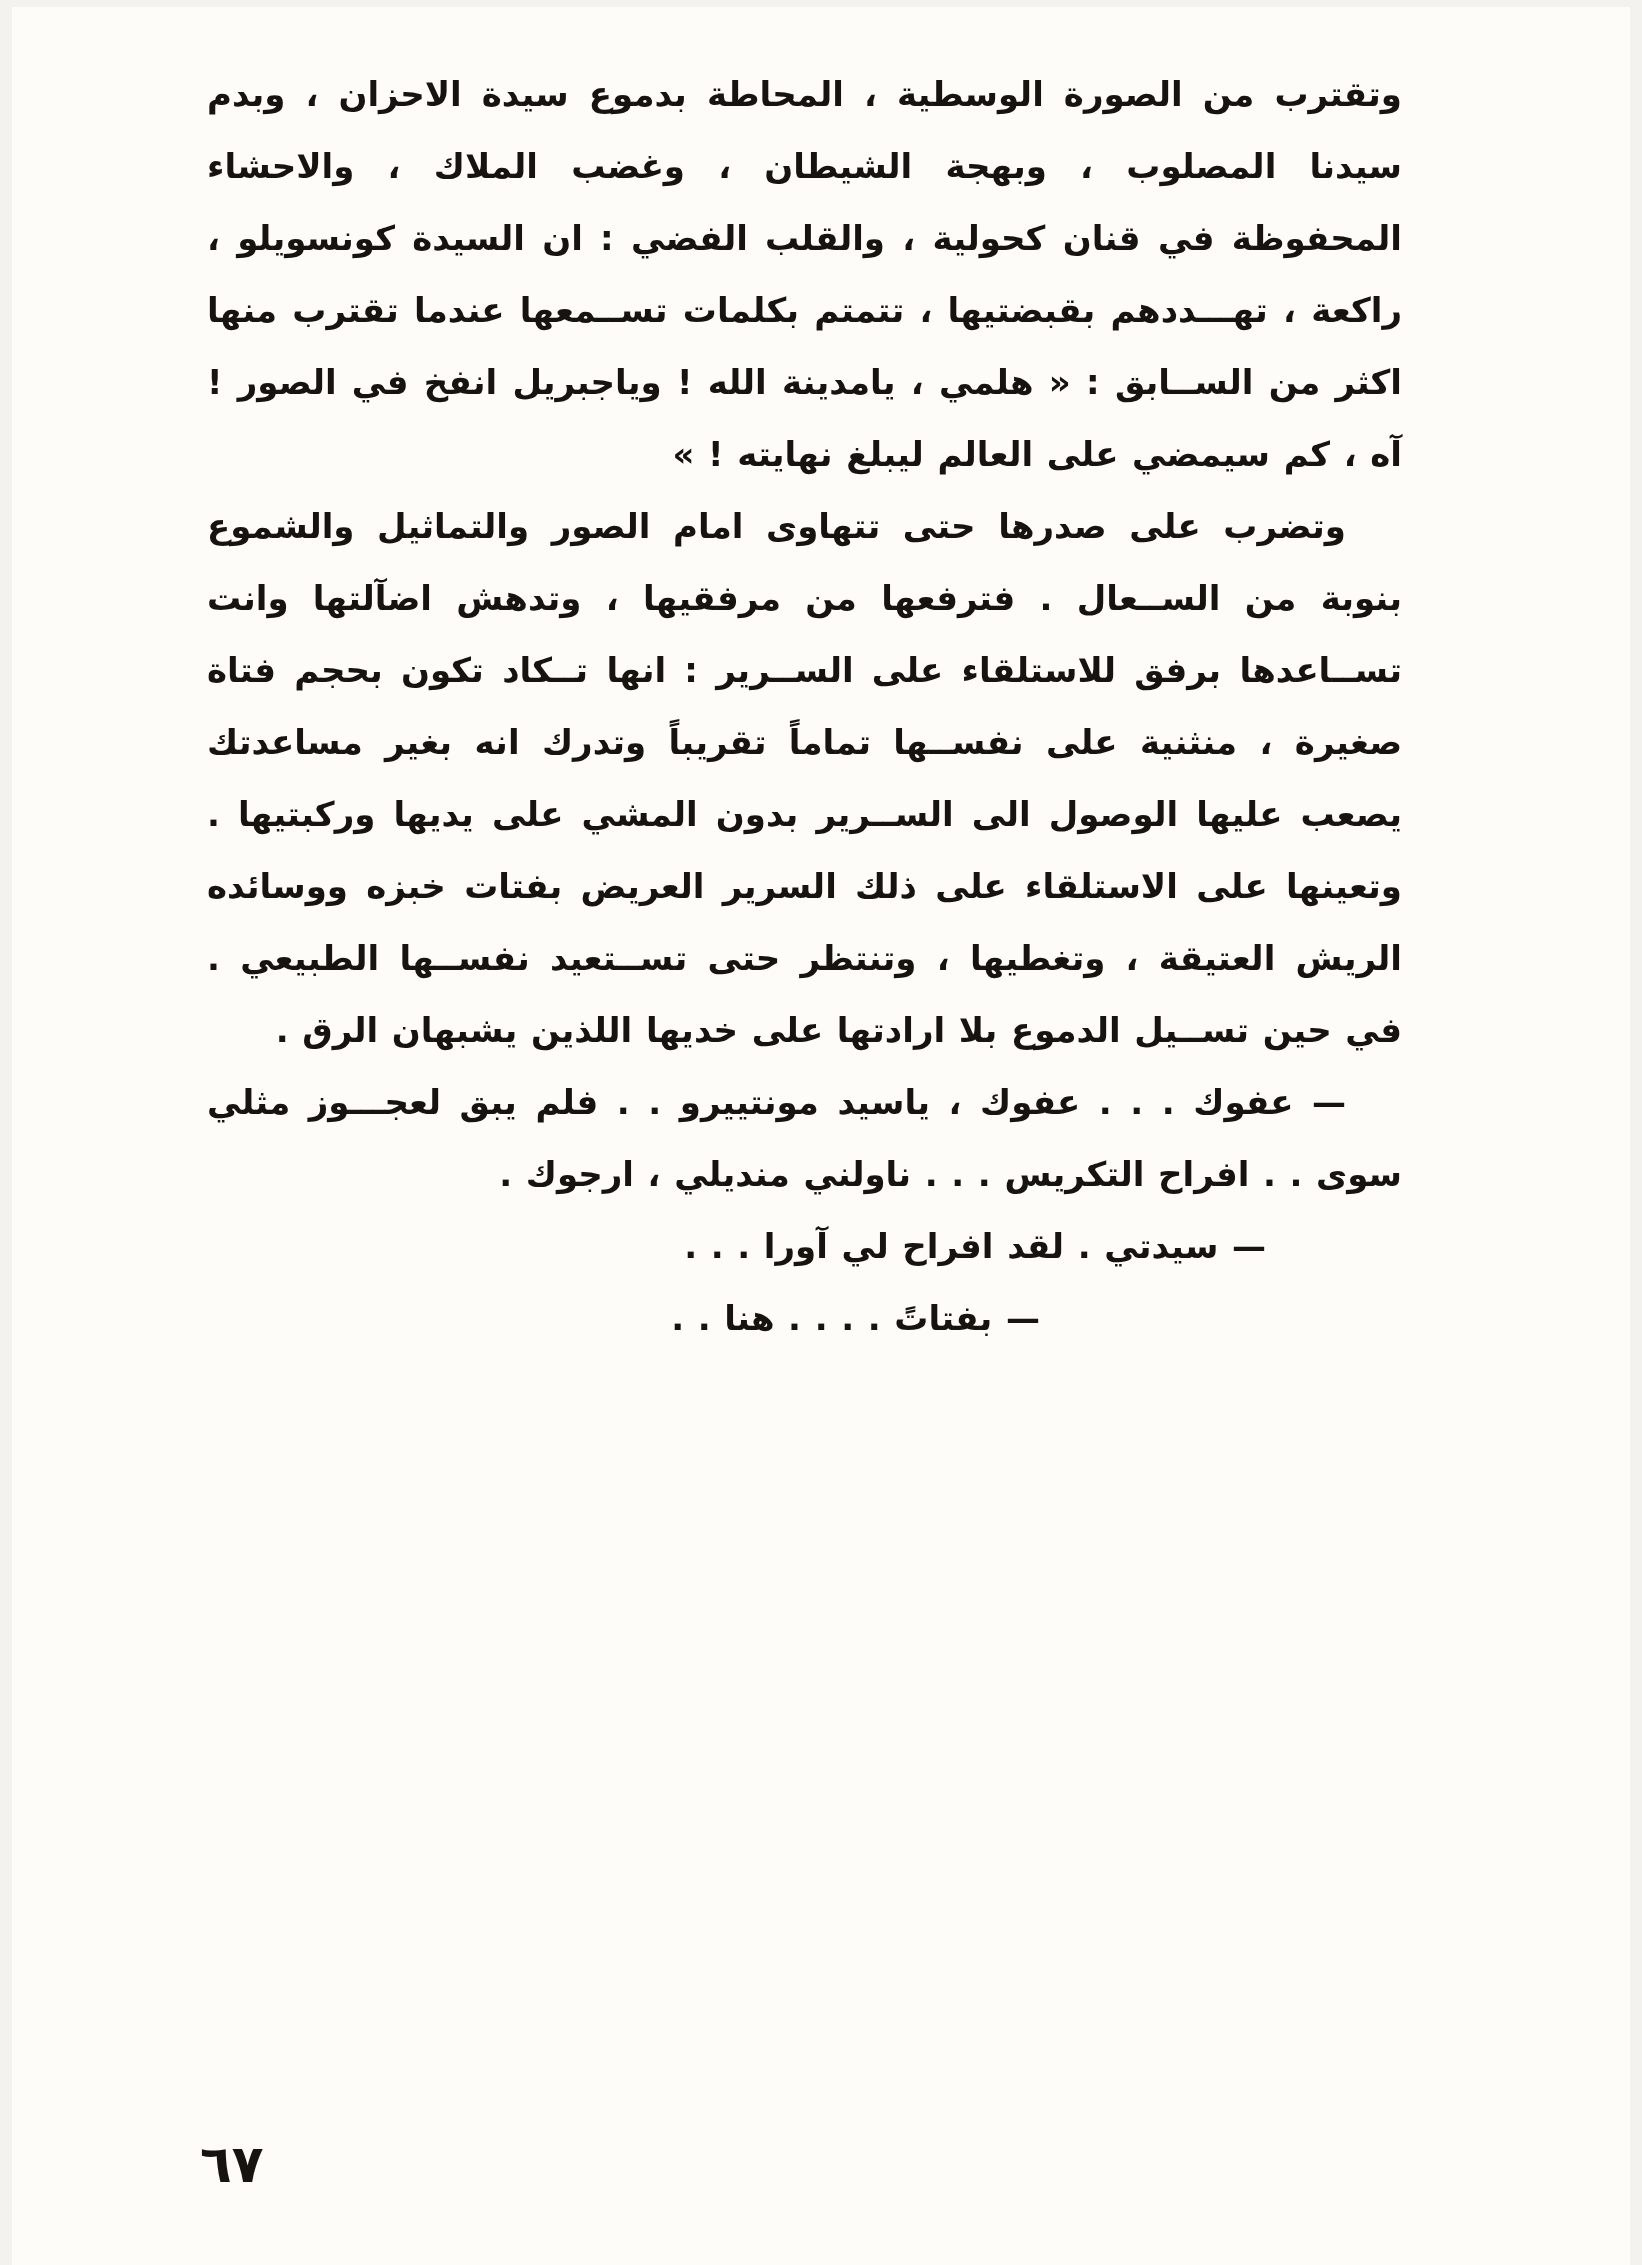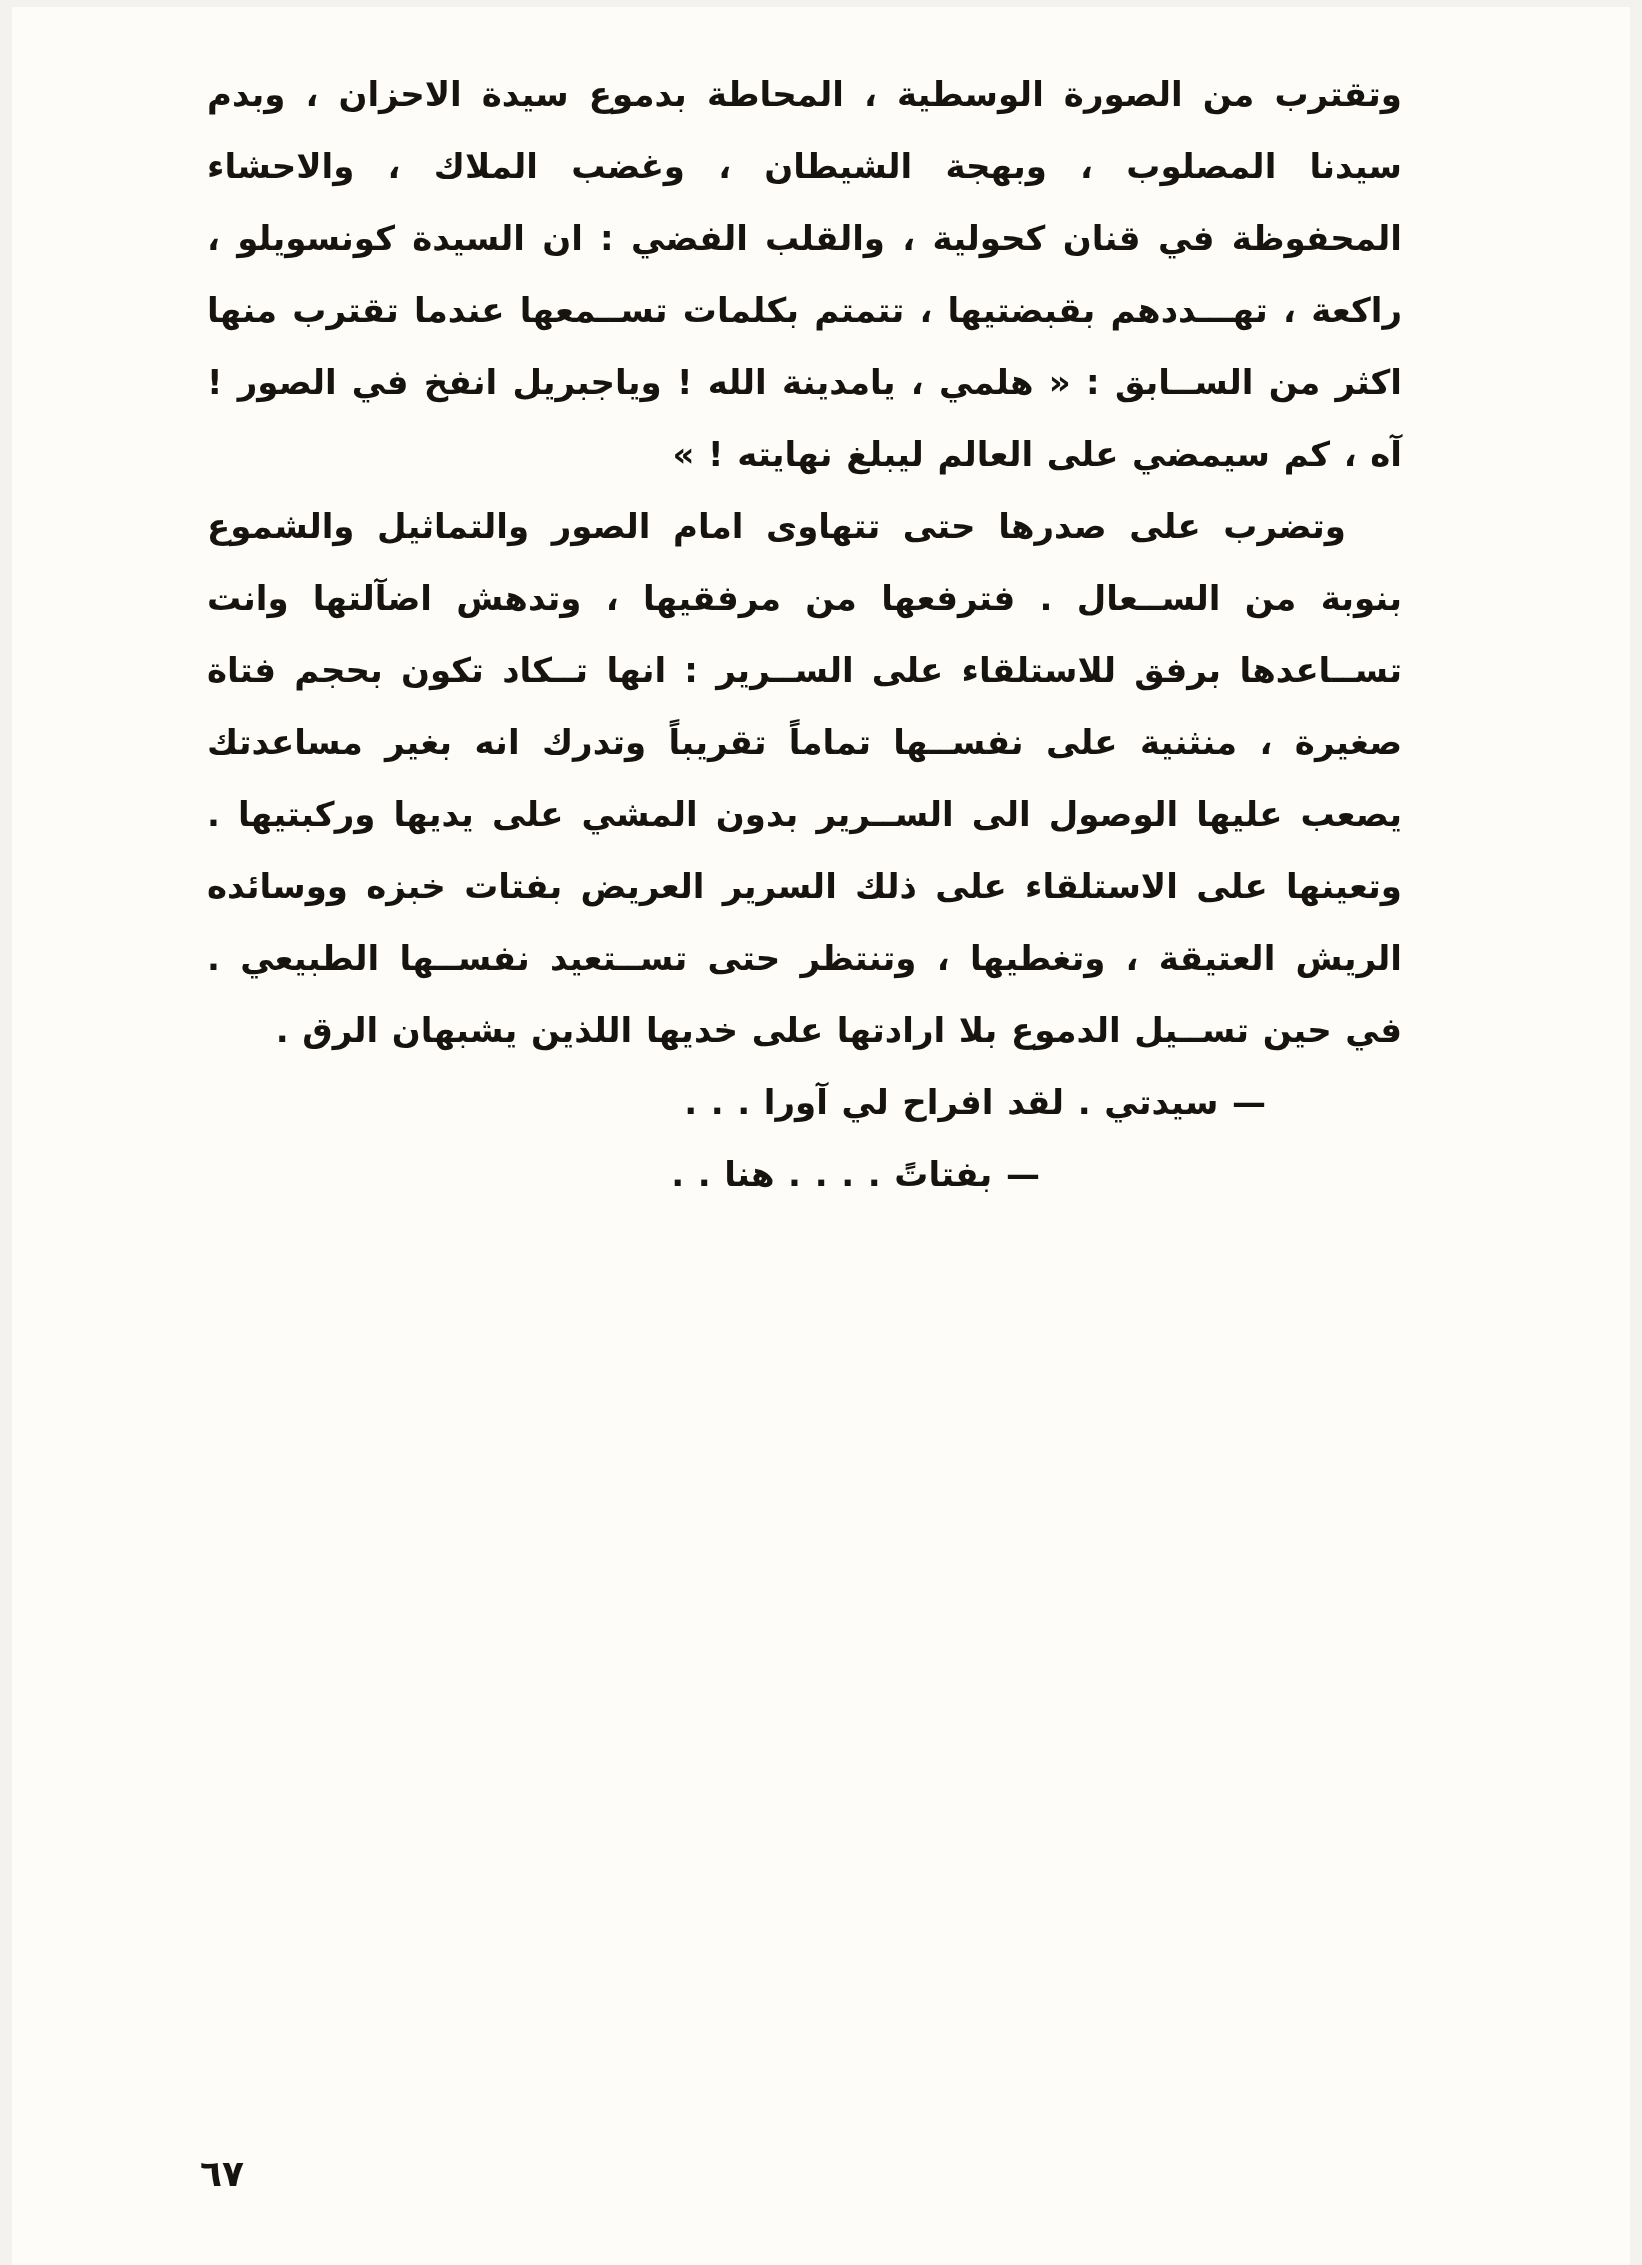--- a/index.html
+++ b/index.html
@@ -39,30 +39,31 @@
   .indent-none { text-indent: 0; }
   .indent-sm   { text-indent: 56px; }
   .indent-md   { text-indent: 136px; }
   .indent-lg   { text-indent: 303px; }
   .indent-xl   { text-indent: 362px; }
   .page-number {
     position: absolute;
     left: 188px;
     bottom: 78px;
     direction: rtl;
-    font-size: 36px;
+    font-size: 52px;
     font-weight: 700;
     color: #171410;
   }
 </style>
 </head>
 <body>
 
 <div class="page">
   <div class="text-block">
     <p class="indent-none">وتقترب من الصورة الوسطية ، المحاطة بدموع سيدة الاحزان ، وبدم سيدنا المصلوب ، وبهجة الشيطان ، وغضب الملاك ، والاحشاء المحفوظة في قنان كحولية ، والقلب الفضي : ان السيدة كونسويلو ، راكعة ، تهـــددهم بقبضتيها ، تتمتم بكلمات تســمعها عندما تقترب منها اكثر من الســابق : « هلمي ، يامدينة الله ! وياجبريل انفخ في الصور ! آه ، كم سيمضي على العالم ليبلغ نهايته ! »</p>
     <p class="indent-sm">وتضرب على صدرها حتى تتهاوى امام الصور والتماثيل والشموع بنوبة من الســعال . فترفعها من مرفقيها ، وتدهش اضآلتها وانت تســاعدها برفق للاستلقاء على الســرير : انها تــكاد تكون بحجم فتاة صغيرة ، منثنية على نفســها تماماً تقريباً  وتدرك انه بغير مساعدتك يصعب عليها الوصول الى الســرير بدون المشي على يديها وركبتيها . وتعينها على الاستلقاء على ذلك السرير العريض بفتات خبزه ووسائده الريش العتيقة ، وتغطيها ، وتنتظر حتى تســتعيد نفســها الطبيعي . في حين تســيل الدموع بلا ارادتها على خديها اللذين يشبهان الرق .</p>
+    <p class="indent-sm">— عفوك . . . عفوك ، ياسيد مونتييرو . .   فلم يبق لعجـــوز مثلي سوى . .   افراح التكريس . . . ناولني منديلي ، ارجوك .</p>
     <p class="indent-md">— سيدتي . لقد افراح لي آورا . . .</p>
     <p class="indent-xl">— بفتاتً . . . . هنا . .</p>
   </div>
   <div class="page-number">٦٧</div>
 </div>
 
 
 </body></html>

